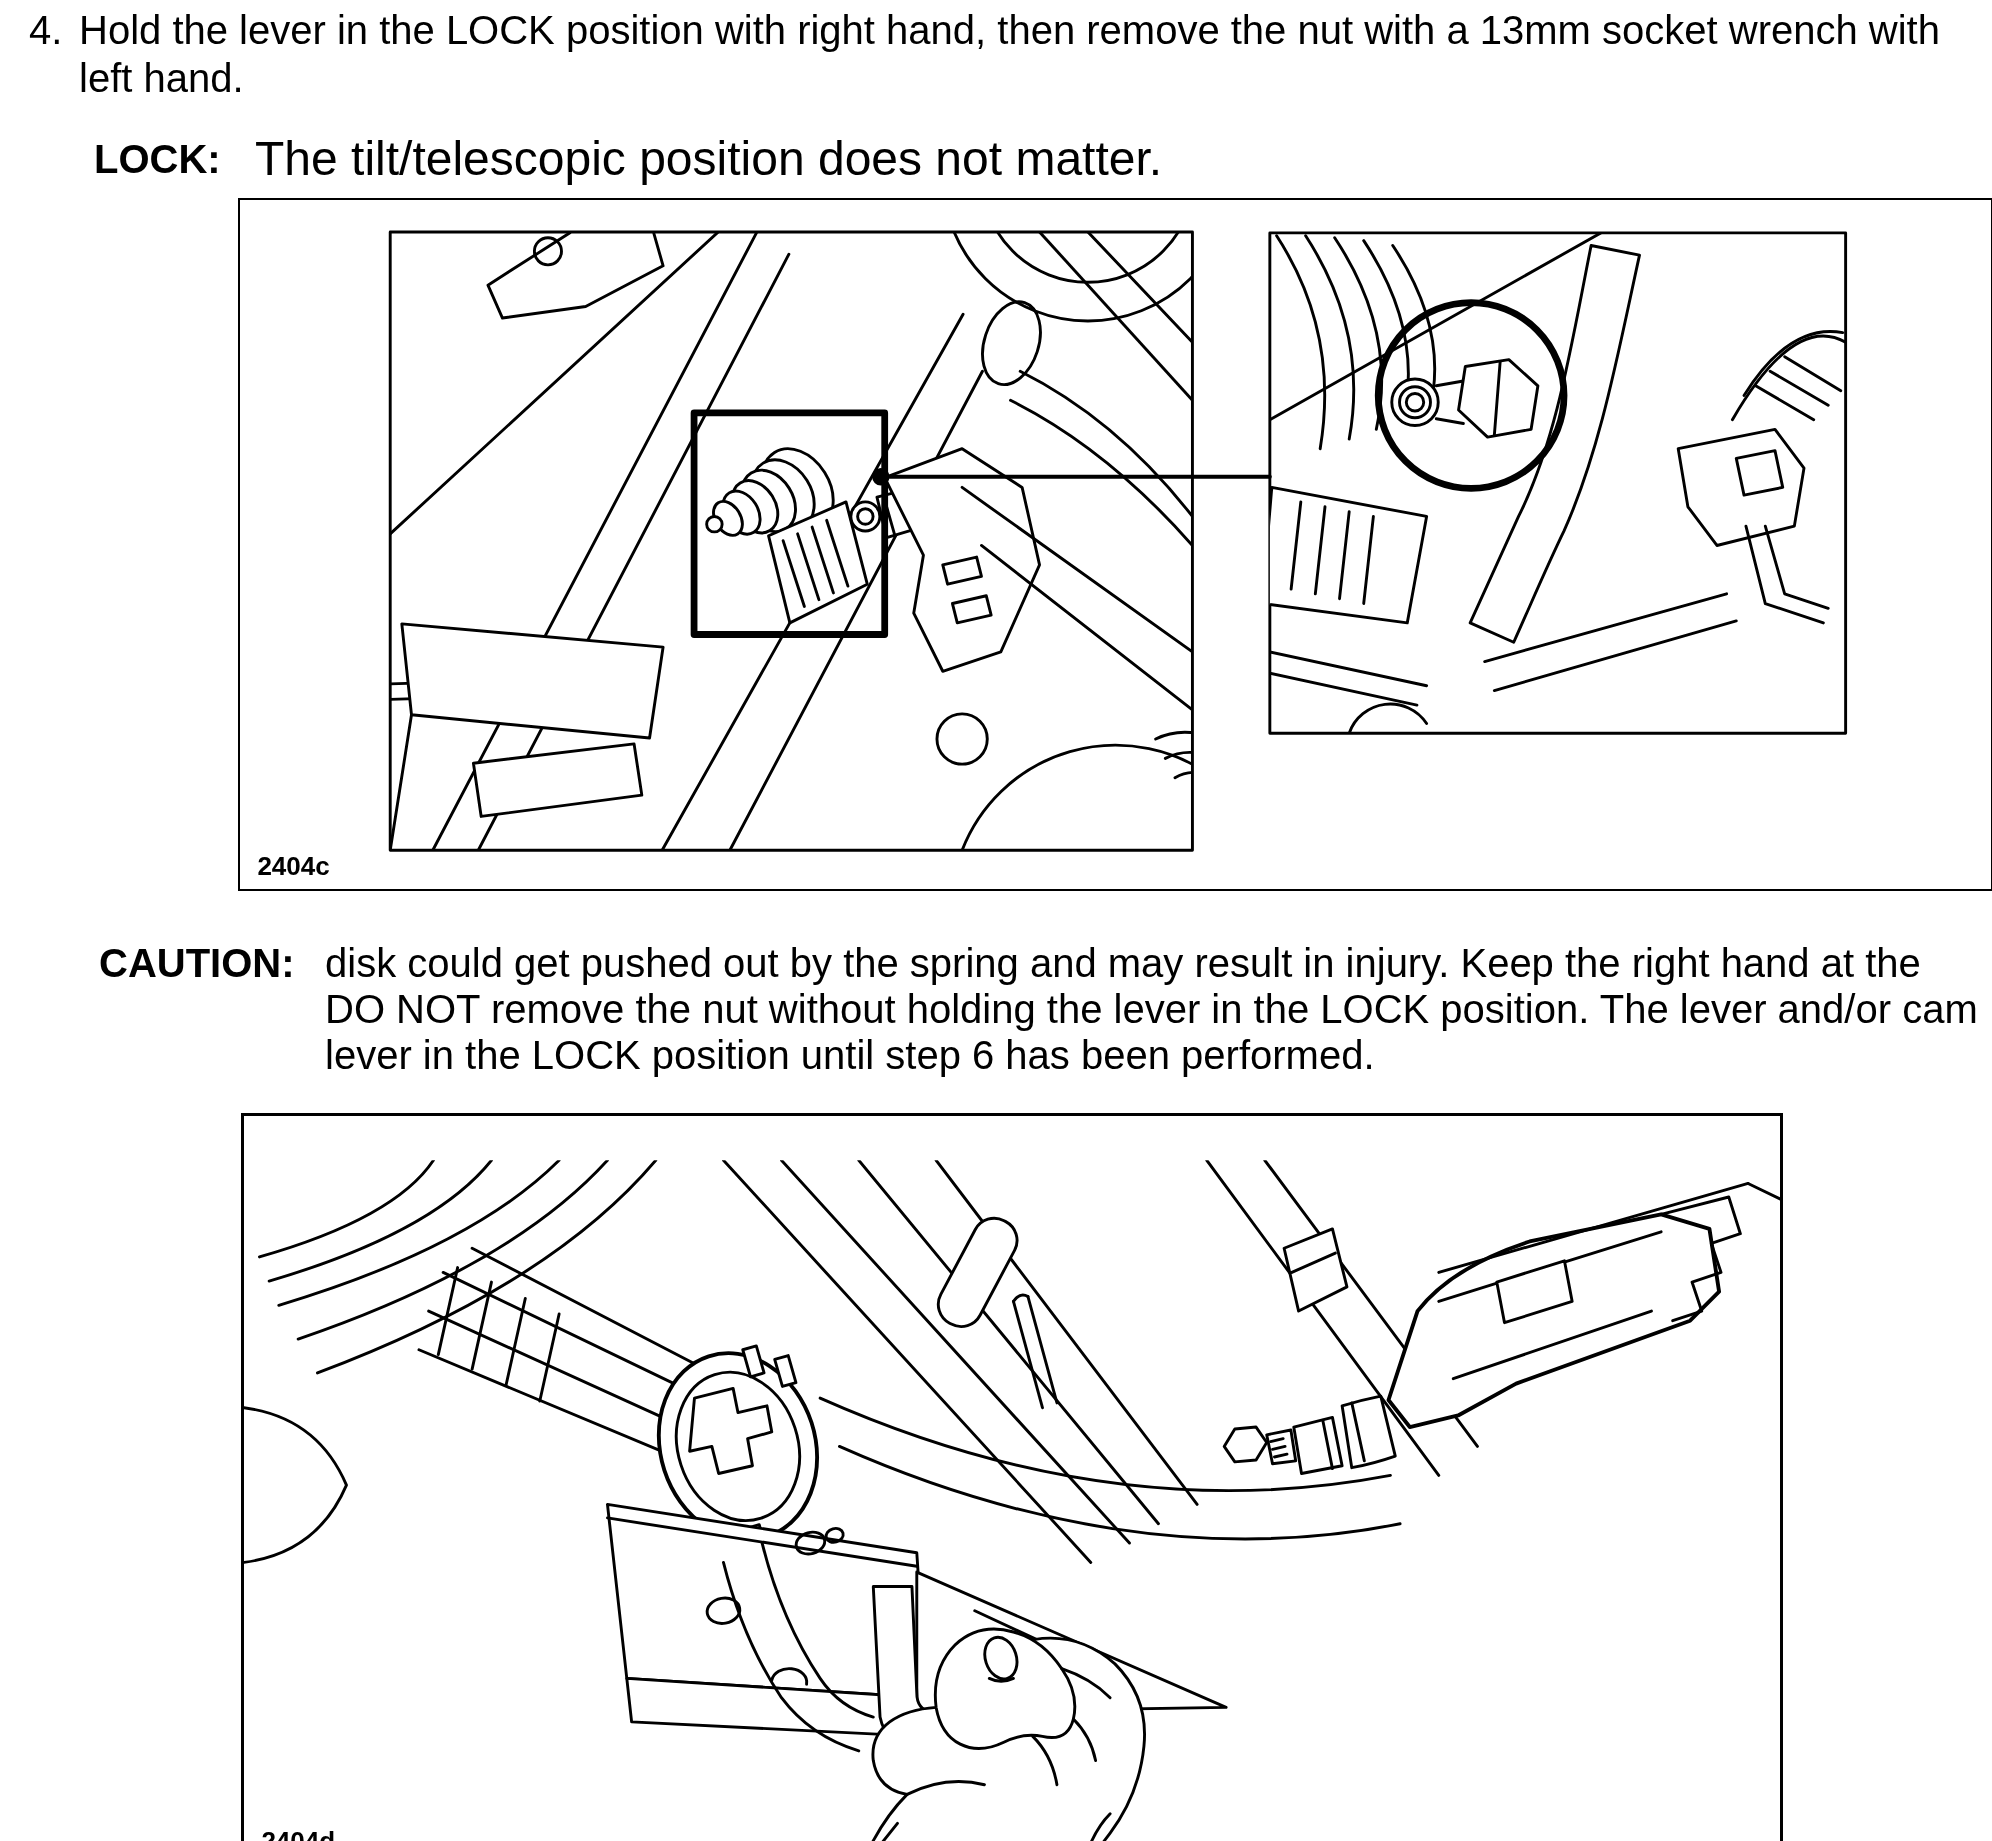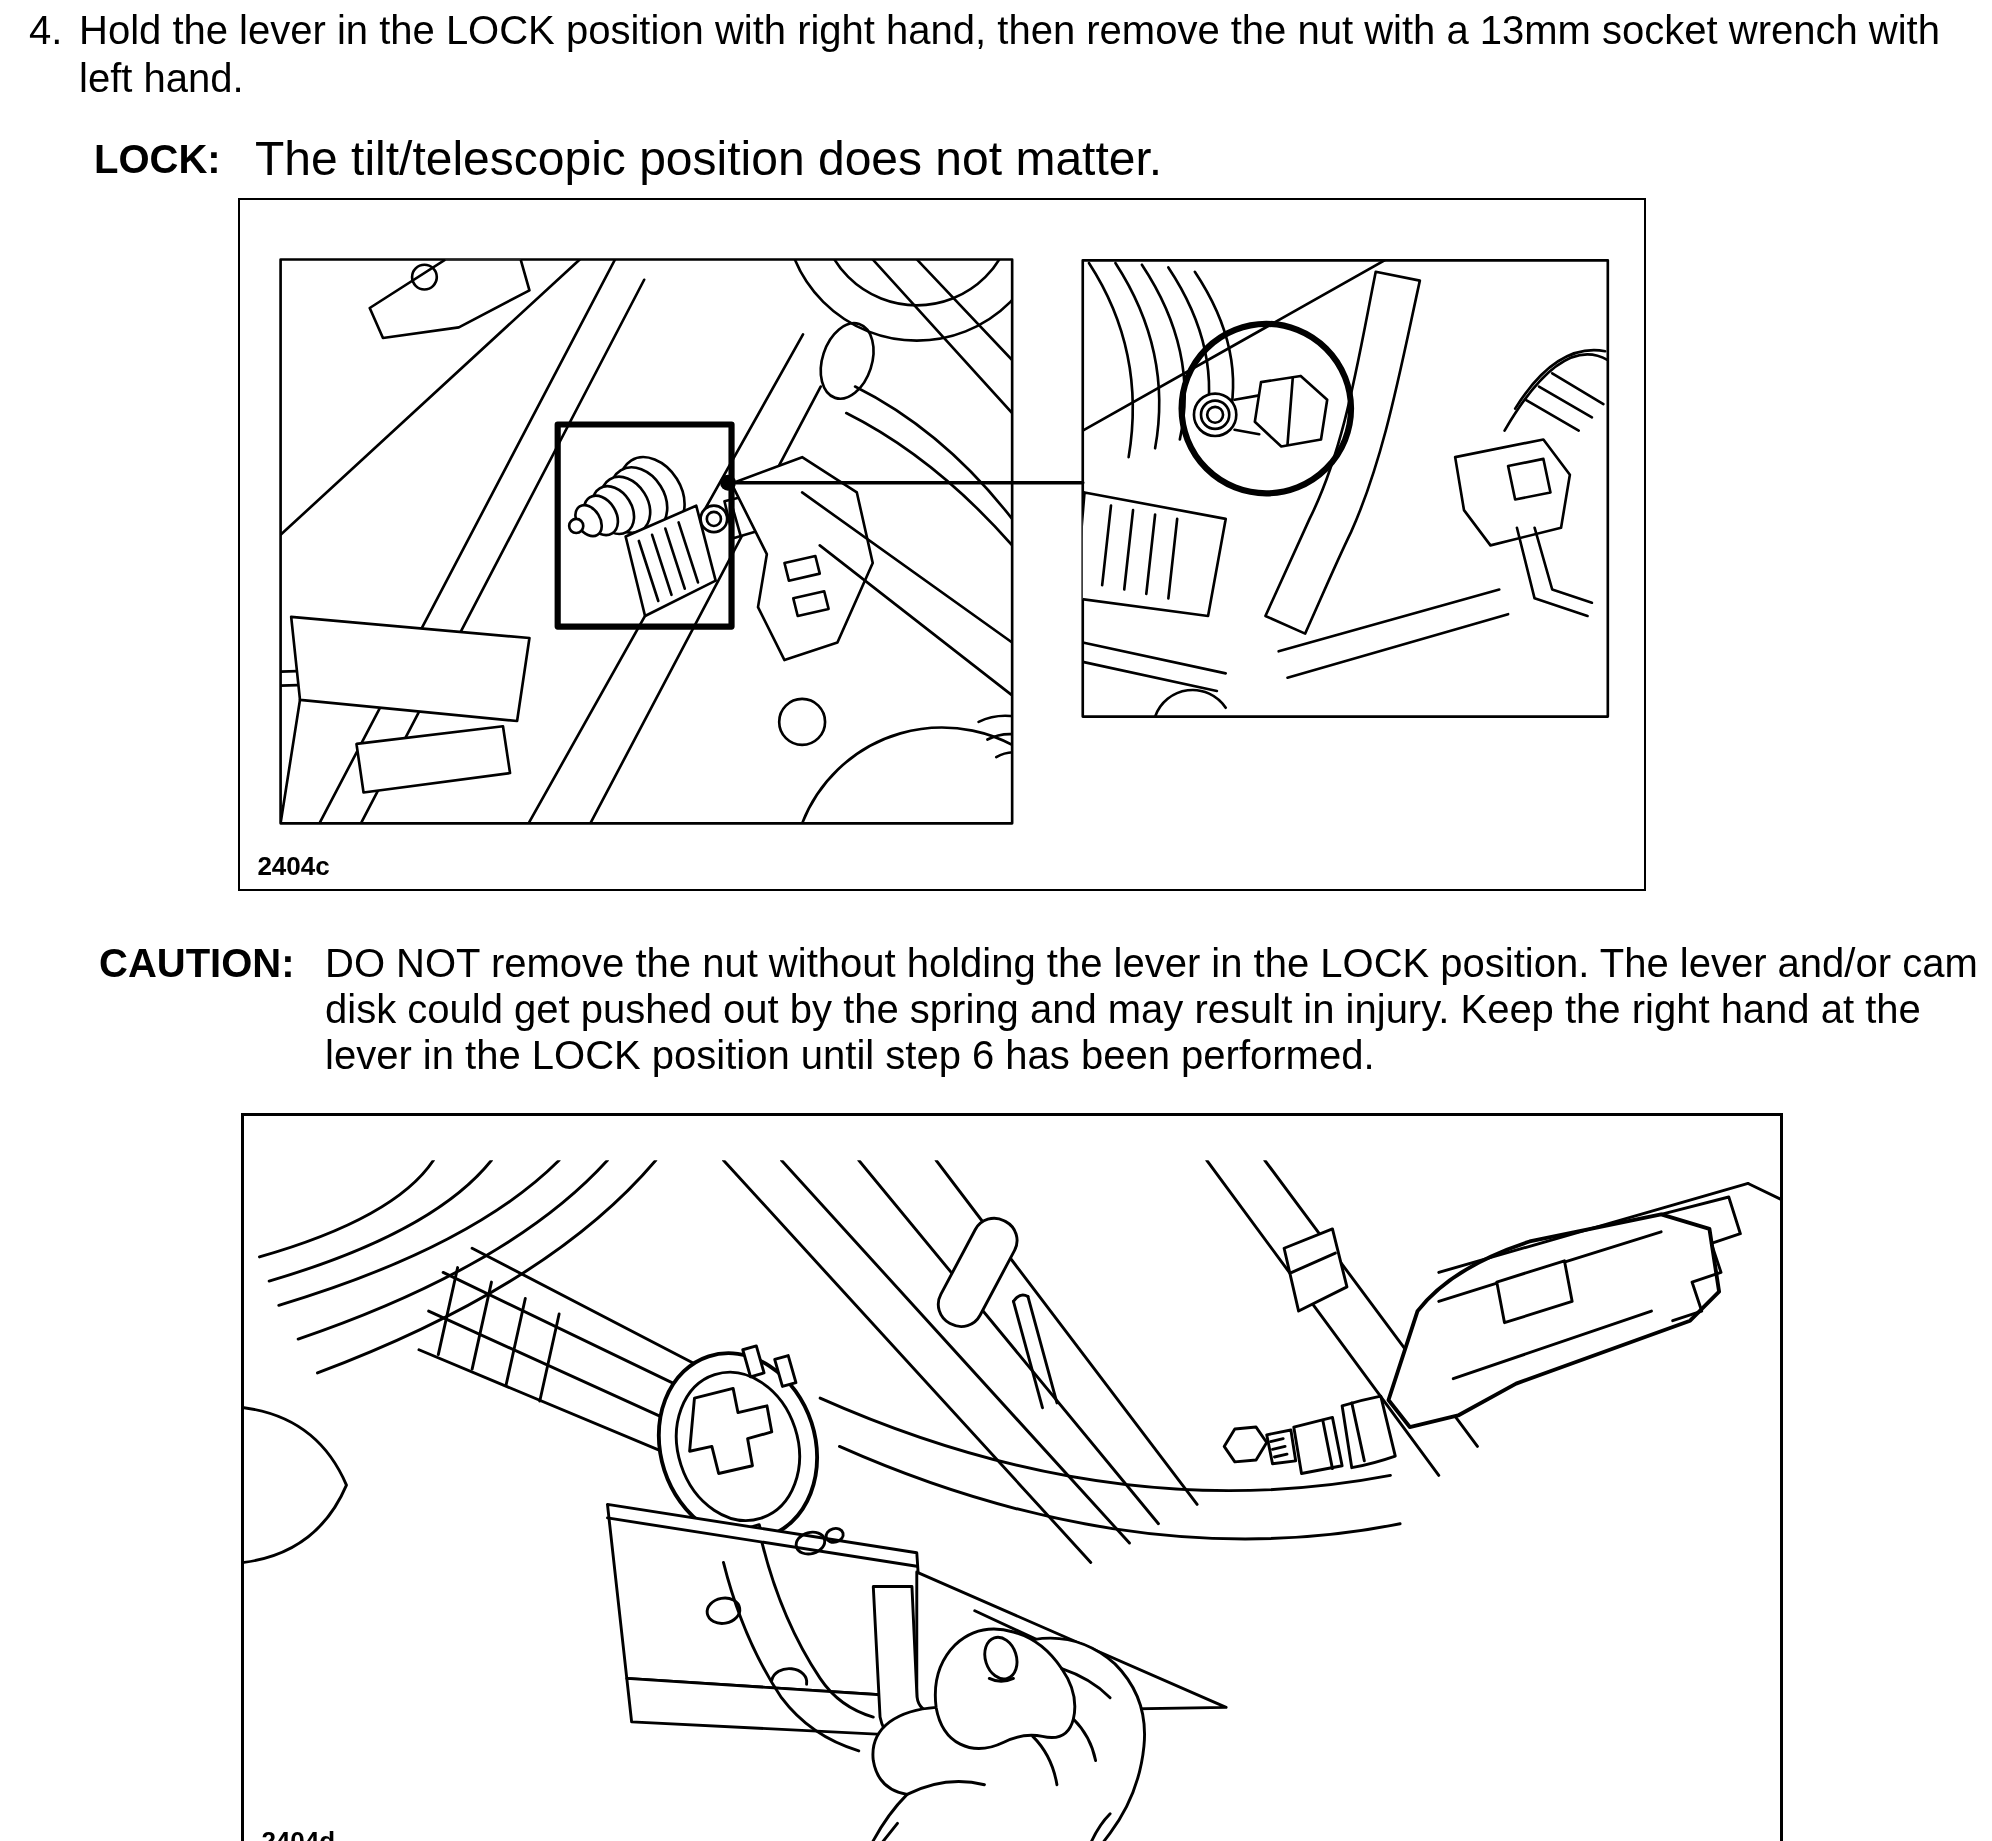--- a/index.html
+++ b/index.html
@@ -21,21 +21,21 @@
   .note { position: absolute; left: 94px; top: 135px; display: flex; }
   .note-label { font-weight: bold; font-size: 40px; line-height: 48px; width: 161px; }
   .note-text { font-size: 48px; line-height: 48px; }
 
   .caution { position: absolute; left: 99px; top: 940px; display: flex; }
   .caution-label { font-weight: bold; font-size: 40px; line-height: 46px; width: 226px; }
   .caution-text { font-size: 40px; line-height: 46px; }
 
   
   .figure { position: absolute; background: #fff; }
-  .fig1 { left: 238px; top: 198px; width: 1408px; height: 693px; border: 2.9px solid #000; }
+  .fig1 { left: 238px; top: 198px; width: 1755px; height: 693px; border: 2.9px solid #000; }
   .fig2 { left: 241px; top: 1113px; width: 1542px; height: 806px; border: 3.9px solid #000; }
   .figure svg { display: block; width: 100%; height: 100%; }
   .fig-label { position: absolute; left: 17.4px; font-weight: bold; font-size: 26px; line-height: 29px; }
   .fig1 .fig-label { bottom: 7.7px; }
   .fig2 .fig-label { bottom: 60px; }
 
   
   svg path, svg line, svg circle, svg ellipse, svg rect {
     stroke: #000; stroke-width: 3; fill: none;
     stroke-linecap: round; stroke-linejoin: round;
@@ -190,22 +190,22 @@
 
         <circle class="thick" cx="1163" cy="202" r="96"></circle>
       </g>
     </svg>
     <div class="fig-label">2404c</div>
   </div>
 
   <div class="caution">
     <div class="caution-label">CAUTION:</div>
     <div class="caution-text">
+        <div>disk could get pushed out by the spring and may result in injury. Keep the right hand at the</div>
         <div>DO NOT remove the nut without holding the lever in the LOCK position. The lever and/or cam</div>
-        <div>disk could get pushed out by the spring and may result in injury. Keep the right hand at the</div>
         <div>lever in the LOCK position until step 6 has been performed.</div>
       </div>
   </div>
 
   <div class="figure fig2">
     <svg viewBox="0 0 1589 736">
       <defs>
         <clipPath id="c2">
             <rect x="0" y="0" width="1589" height="736"></rect>
           </clipPath>

